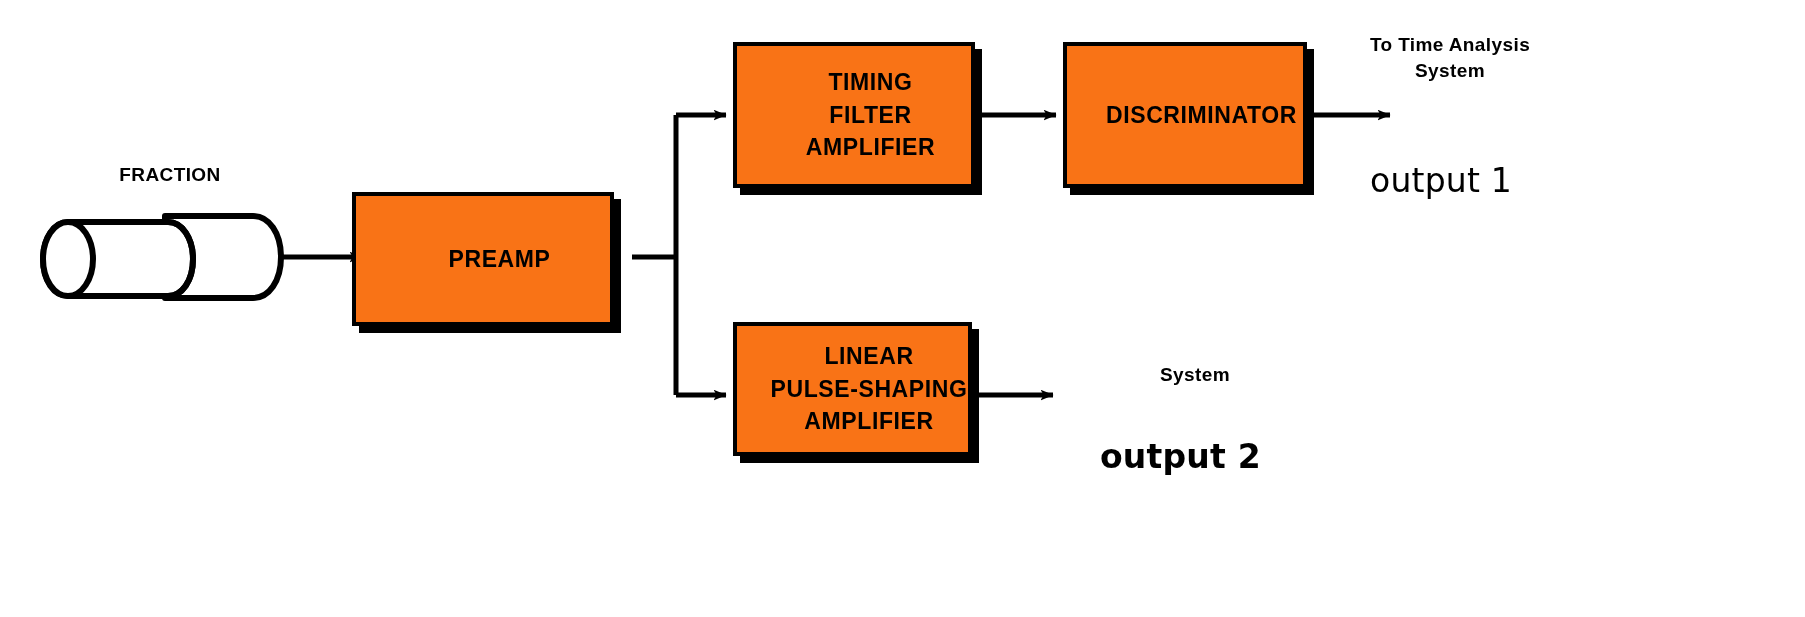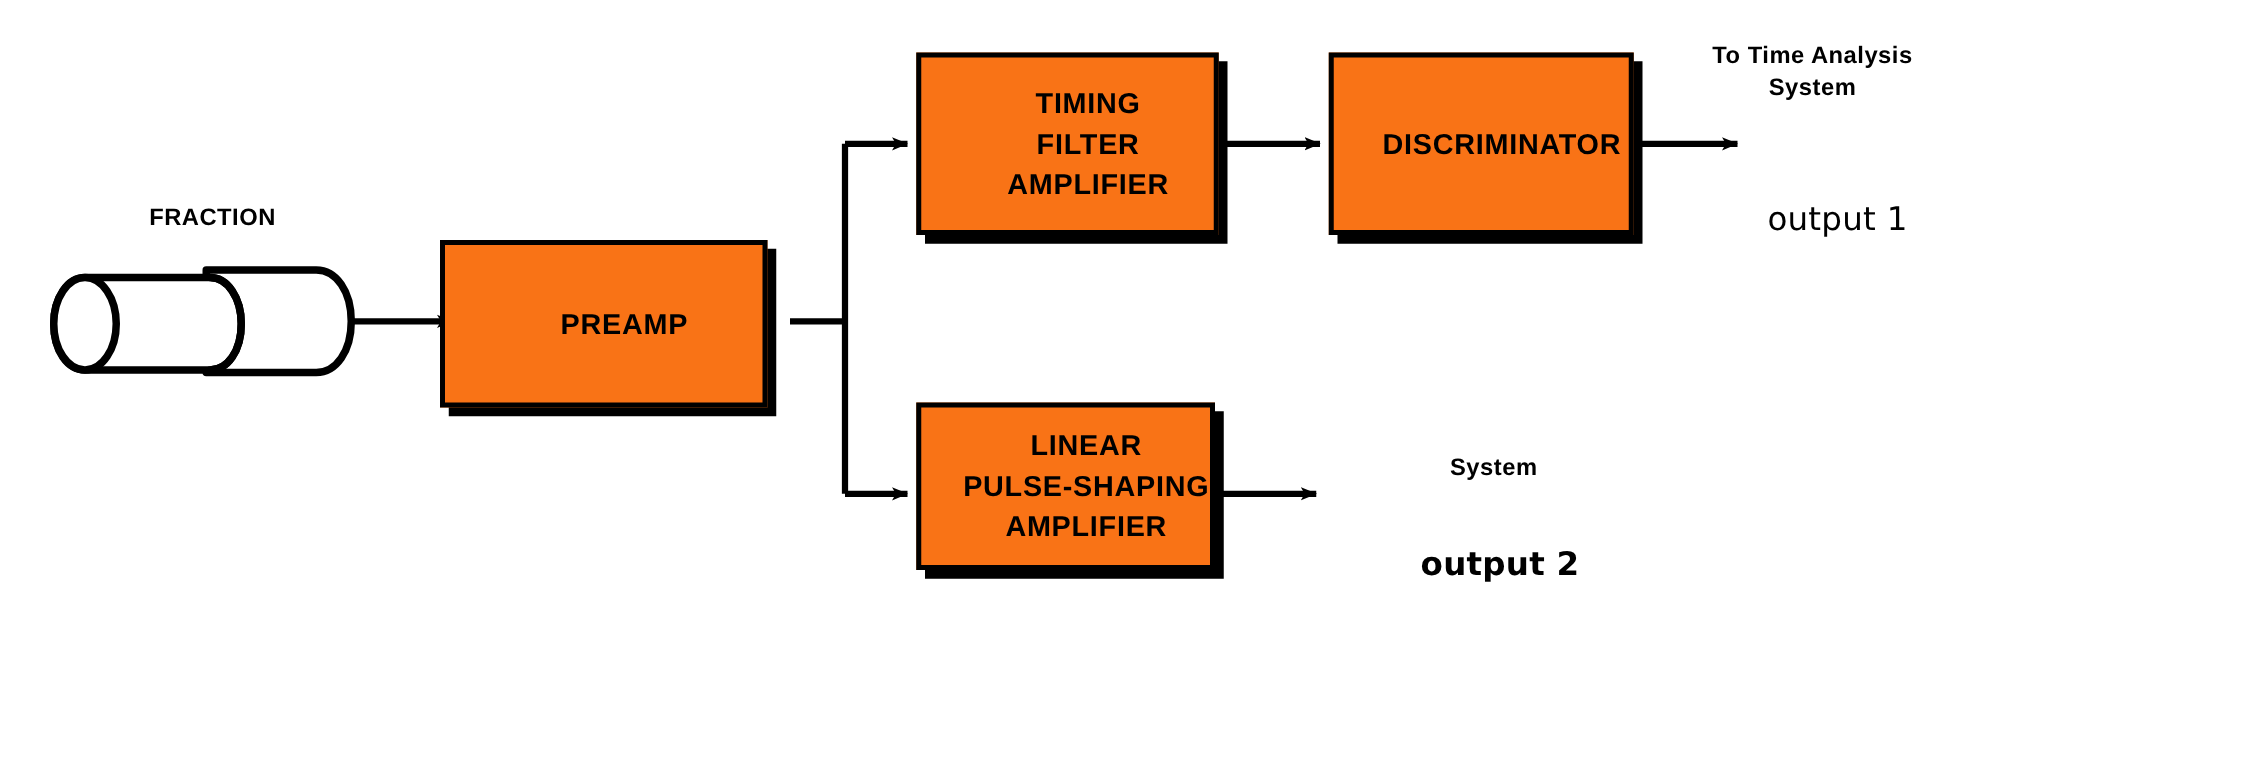--- a/index.html
+++ b/index.html
@@ -64,23 +64,22 @@
     font-family: Liberation Sans, sans-serif;
     font-weight: bold;
     font-size: 19px;
     letter-spacing: 0.4px;
     line-height: 1.38;
     text-align: center;
   }
   .label-light {
     font-family: "DejaVu Sans", sans-serif;
     font-weight: normal;
-    font-size: 26px;
+    font-size: 33px;
     letter-spacing: 0.2px;
-    text-align: center;
   }
   #label-detector { left: 55px;  top: 162px; width: 230px; }
   #label-time-analysis   { left: 1330px; top: 32px;  width: 240px; }
   #label-energy-analysis { left: 1070px; top: 362px; width: 250px; }
   #label-output-1 { left: 1370px; top: 161px; width: 200px; }
   #label-output-2 { left: 1100px; top: 437px; width: 200px; font-weight: bold; }
 </style>
 </head>
 <body>
 

